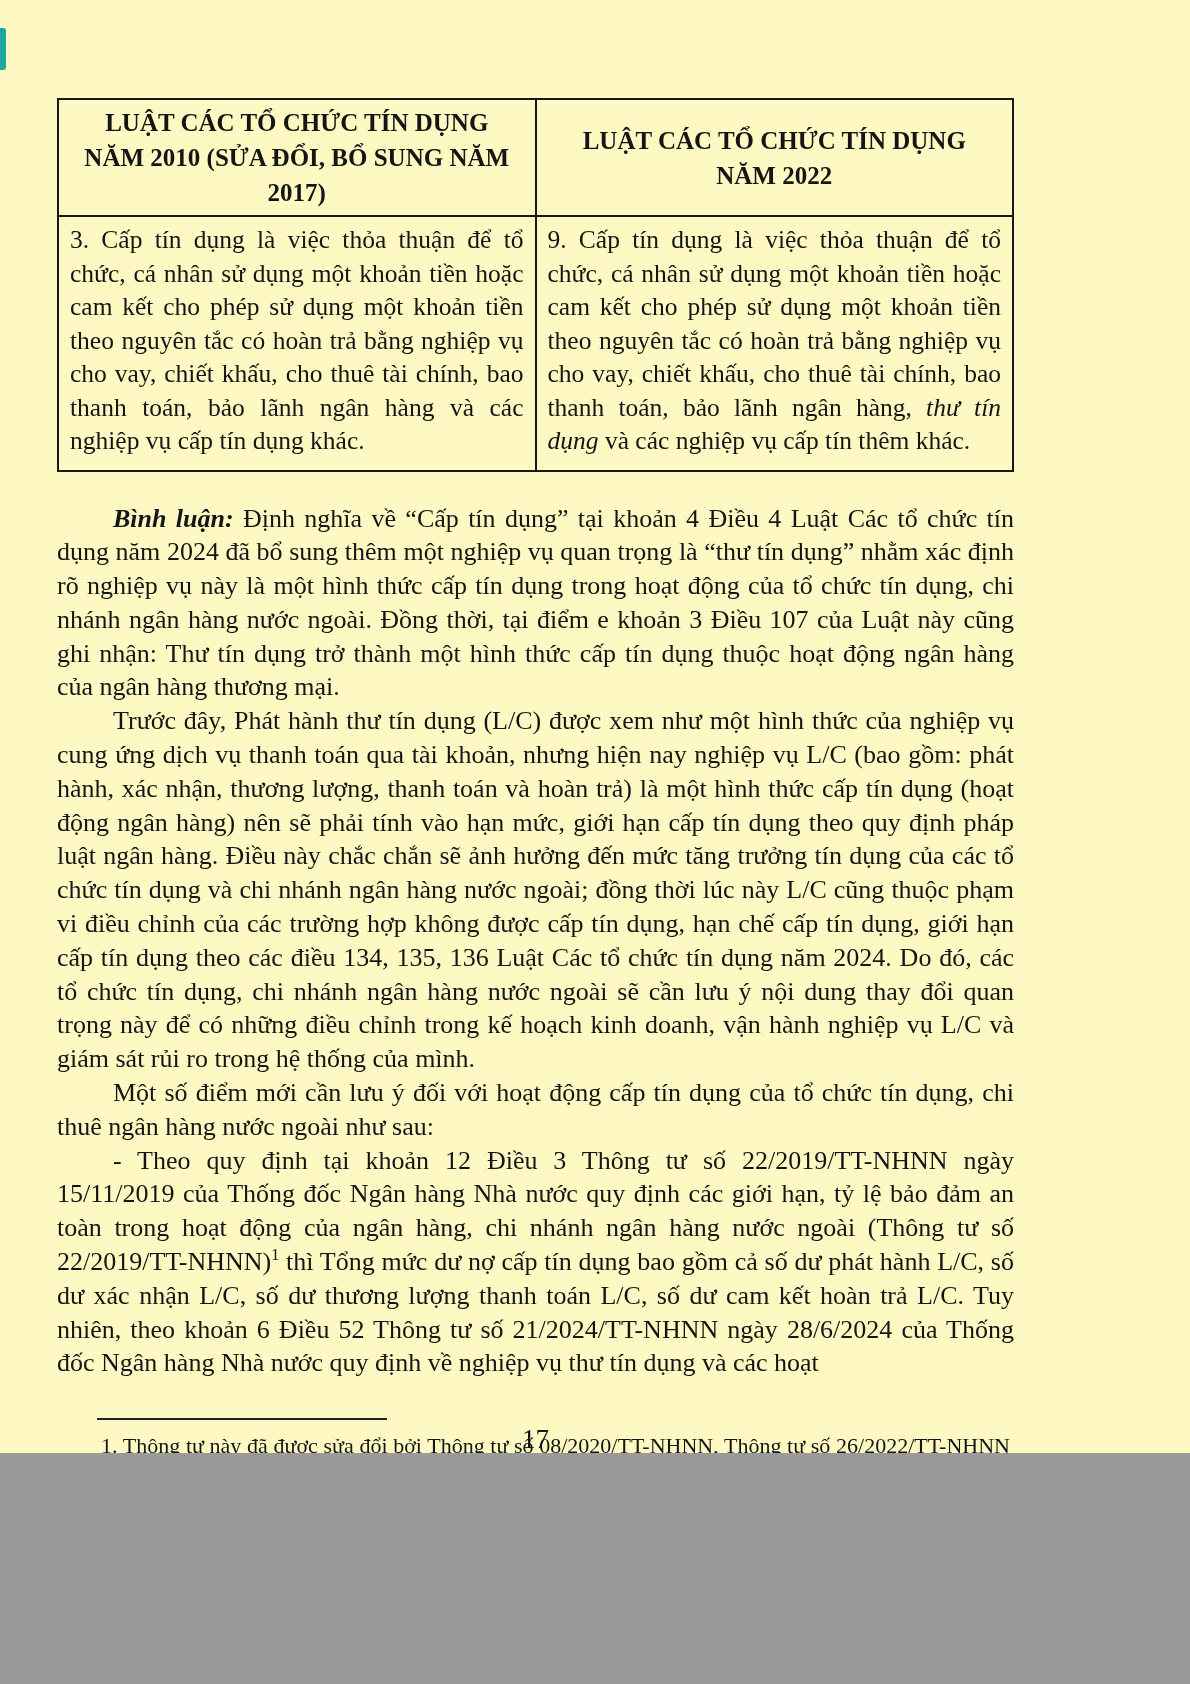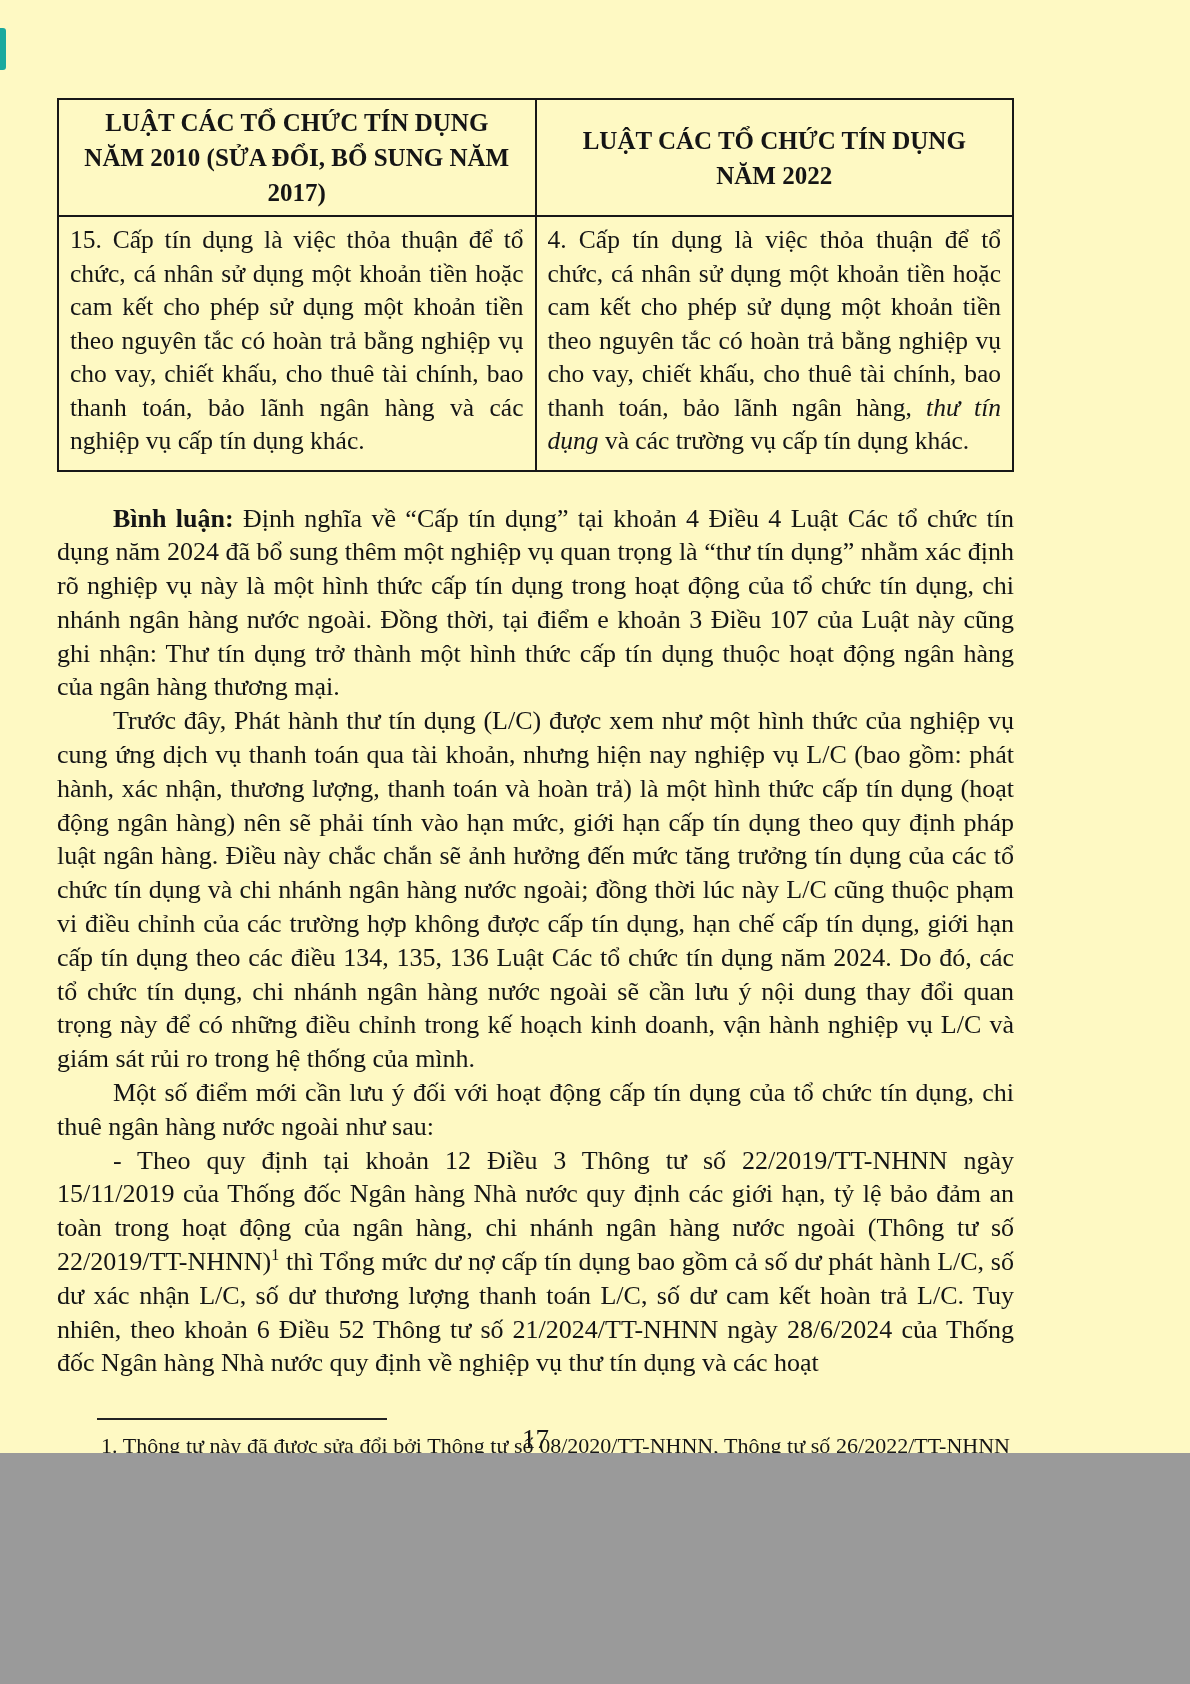--- a/index.html
+++ b/index.html
@@ -49,21 +49,21 @@
     vertical-align: top;
   }
 
   .commentary {
     margin-top: 30px;
     font-size: 26px;
     line-height: 33.8px;
     text-align: justify;
   }
   .commentary p { margin: 0; text-indent: 56px; }
-  .commentary b { font-weight: bold; }
+  .commentary b { font-weight: bold; font-style: italic; }
   sup { font-size: 0.62em; line-height: 0; }
 
   .footnote {
     margin-top: 38px;
     font-size: 22px;
     line-height: 33px;
     text-align: justify;
   }
   .footnote-rule {
     width: 290px;
@@ -120,24 +120,24 @@
           </th>
           <th>
             <span>LUẬT CÁC TỔ CHỨC TÍN DỤNG</span><br>
             <span>NĂM 2022</span>
           </th>
         </tr>
       </thead>
       <tbody>
         <tr>
           <td>
-            <span>15. Cấp tín dụng là việc thỏa thuận để tổ chức, cá nhân sử dụng một khoản tiền hoặc cam kết cho phép sử dụng một khoản tiền theo nguyên tắc có hoàn trả bằng nghiệp vụ cho vay, chiết khấu, cho thuê tài chính, bao thanh toán, bảo lãnh ngân hàng và các nghiệp vụ cấp tín dụng khác.</span>
+            <span>3. Cấp tín dụng là việc thỏa thuận để tổ chức, cá nhân sử dụng một khoản tiền hoặc cam kết cho phép sử dụng một khoản tiền theo nguyên tắc có hoàn trả bằng nghiệp vụ cho vay, chiết khấu, cho thuê tài chính, bao thanh toán, bảo lãnh ngân hàng và các nghiệp vụ cấp tín dụng khác.</span>
           </td>
           <td>
-            <span>4. Cấp tín dụng là việc thỏa thuận để tổ chức, cá nhân sử dụng một khoản tiền hoặc cam kết cho phép sử dụng một khoản tiền theo nguyên tắc có hoàn trả bằng nghiệp vụ cho vay, chiết khấu, cho thuê tài chính, bao thanh toán, bảo lãnh ngân hàng, </span><i>thư tín dụng</i><span> và các trường vụ cấp tín dụng khác.</span>
+            <span>9. Cấp tín dụng là việc thỏa thuận để tổ chức, cá nhân sử dụng một khoản tiền hoặc cam kết cho phép sử dụng một khoản tiền theo nguyên tắc có hoàn trả bằng nghiệp vụ cho vay, chiết khấu, cho thuê tài chính, bao thanh toán, bảo lãnh ngân hàng, </span><i>thư tín dụng</i><span> và các nghiệp vụ cấp tín thêm khác.</span>
           </td>
         </tr>
       </tbody>
     </table>
 
     <div class="commentary">
       <p><b>Bình luận:</b><span> Định nghĩa về “Cấp tín dụng” tại khoản 4 Điều 4 Luật Các tổ chức tín dụng năm 2024 đã bổ sung thêm một nghiệp vụ quan trọng là “thư tín dụng” nhằm xác định rõ nghiệp vụ này là một hình thức cấp tín dụng trong hoạt động của tổ chức tín dụng, chi nhánh ngân hàng nước ngoài. Đồng thời, tại điểm e khoản 3 Điều 107 của Luật này cũng ghi nhận: Thư tín dụng trở thành một hình thức cấp tín dụng thuộc hoạt động ngân hàng của ngân hàng thương mại.</span></p>
       <p>Trước đây, Phát hành thư tín dụng (L/C) được xem như một hình thức của nghiệp vụ cung ứng dịch vụ thanh toán qua tài khoản, nhưng hiện nay nghiệp vụ L/C (bao gồm: phát hành, xác nhận, thương lượng, thanh toán và hoàn trả) là một hình thức cấp tín dụng (hoạt động ngân hàng) nên sẽ phải tính vào hạn mức, giới hạn cấp tín dụng theo quy định pháp luật ngân hàng. Điều này chắc chắn sẽ ảnh hưởng đến mức tăng trưởng tín dụng của các tổ chức tín dụng và chi nhánh ngân hàng nước ngoài; đồng thời lúc này L/C cũng thuộc phạm vi điều chỉnh của các trường hợp không được cấp tín dụng, hạn chế cấp tín dụng, giới hạn cấp tín dụng theo các điều 134, 135, 136 Luật Các tổ chức tín dụng năm 2024. Do đó, các tổ chức tín dụng, chi nhánh ngân hàng nước ngoài sẽ cần lưu ý nội dung thay đổi quan trọng này để có những điều chỉnh trong kế hoạch kinh doanh, vận hành nghiệp vụ L/C và giám sát rủi ro trong hệ thống của mình.</p>
       <p>Một số điểm mới cần lưu ý đối với hoạt động cấp tín dụng của tổ chức tín dụng, chi thuê ngân hàng nước ngoài như sau:</p>
       <p><span>- Theo quy định tại khoản 12 Điều 3 Thông tư số 22/2019/TT-NHNN ngày 15/11/2019 của Thống đốc Ngân hàng Nhà nước quy định các giới hạn, tỷ lệ bảo đảm an toàn trong hoạt động của ngân hàng, chi nhánh ngân hàng nước ngoài (Thông tư số 22/2019/TT-NHNN)</span><sup>1</sup><span> thì Tổng mức dư nợ cấp tín dụng bao gồm cả số dư phát hành L/C, số dư xác nhận L/C, số dư thương lượng thanh toán L/C, số dư cam kết hoàn trả L/C. Tuy nhiên, theo khoản 6 Điều 52 Thông tư số 21/2024/TT-NHNN ngày 28/6/2024 của Thống đốc Ngân hàng Nhà nước quy định về nghiệp vụ thư tín dụng và các hoạt</span></p>

